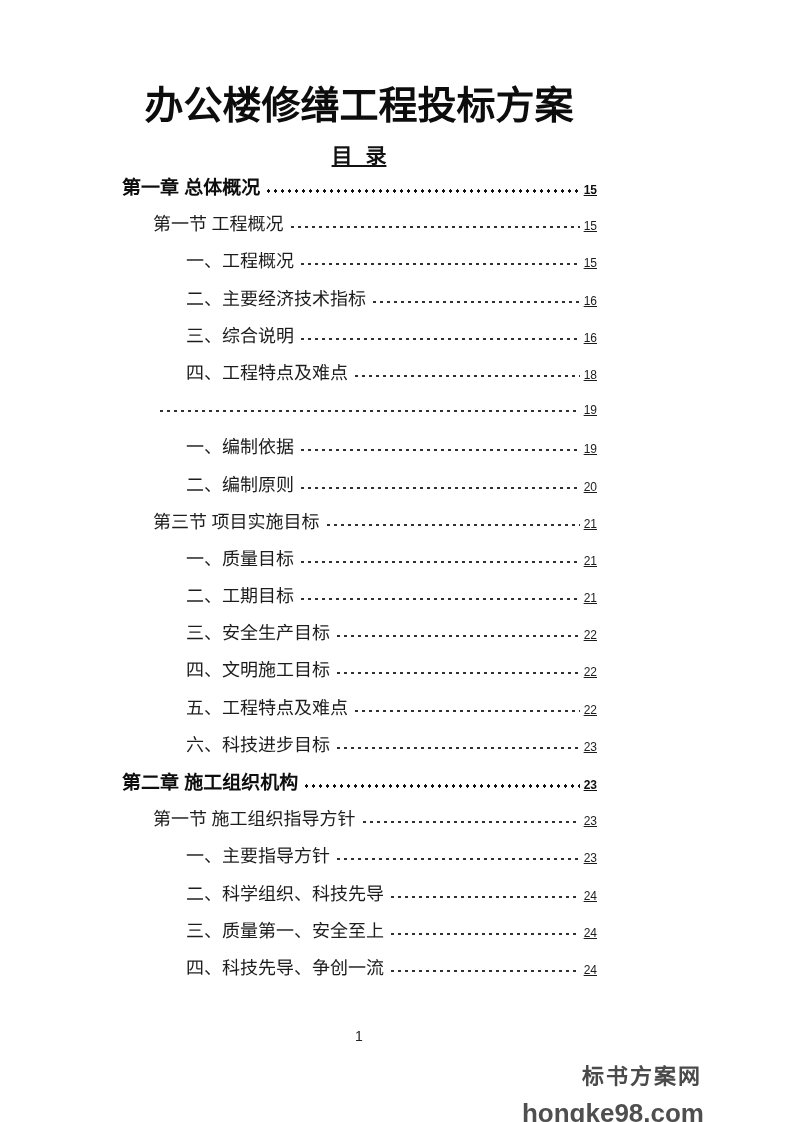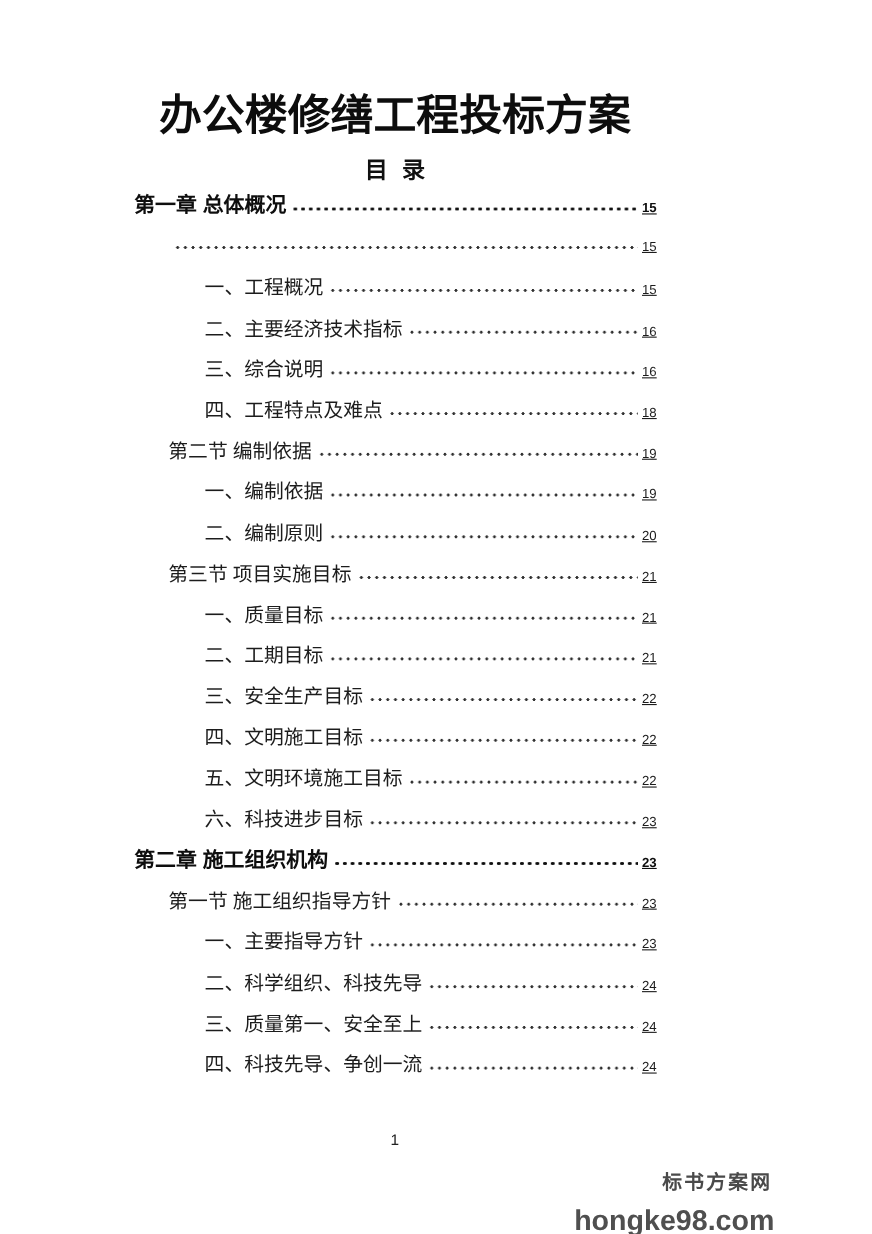--- a/index.html
+++ b/index.html
@@ -23,20 +23,21 @@
     font-family: "Liberation Sans", sans-serif;
   }
   .toc-heading {
     margin: 17px 0 0 0;
     text-align: center;
     font-size: 21px;
     line-height: 1.1;
     font-weight: bold;
     color: #111111;
     word-spacing: 7px;
+    text-decoration: underline;
   }
   .toc-list {
     margin: 2px 121px 0 121px; 
   }
   .toc-row {
     display: flex;
     align-items: baseline;
     height: 37.2px;
     line-height: 37.2px;
     font-size: 18px;
@@ -84,21 +85,21 @@
     color: #222222;
   }
   .watermark {
     position: absolute;
     right: 14px;
     top: 1066px;
     text-align: right;
     line-height: 1;
   }
   .watermark .wm-cn {
-    font-size: 18px;
+    font-size: 22px;
     font-weight: bold;
     letter-spacing: 2px;
     color: #4a4a4a;
     margin: 0 2px 3px 0;
   }
   .watermark .wm-url {
     font-size: 26px;
     font-weight: bold;
     color: #4f4f4f;
     font-family: "Liberation Sans", sans-serif;
@@ -115,20 +116,21 @@
 
   <div class="toc-list">
 
     <div class="toc-row lvl1">
       <span class="lbl">第一章 总体概况</span>
       <div class="leader"></div>
       <span class="pg">15</span>
     </div>
 
     <div class="toc-row lvl2">
+      <span class="lbl">第一节 工程概况</span>
       <div class="leader"></div>
       <span class="pg">15</span>
     </div>
 
     <div class="toc-row lvl3">
       <span class="lbl">一、工程概况</span>
       <div class="leader"></div>
       <span class="pg">15</span>
     </div>
 
@@ -144,21 +146,20 @@
       <span class="pg">16</span>
     </div>
 
     <div class="toc-row lvl3">
       <span class="lbl">四、工程特点及难点</span>
       <div class="leader"></div>
       <span class="pg">18</span>
     </div>
 
     <div class="toc-row lvl2">
-      <span class="lbl">第二节 编制依据</span>
       <div class="leader"></div>
       <span class="pg">19</span>
     </div>
 
     <div class="toc-row lvl3">
       <span class="lbl">一、编制依据</span>
       <div class="leader"></div>
       <span class="pg">19</span>
     </div>
 
@@ -192,21 +193,21 @@
       <span class="pg">22</span>
     </div>
 
     <div class="toc-row lvl3">
       <span class="lbl">四、文明施工目标</span>
       <div class="leader"></div>
       <span class="pg">22</span>
     </div>
 
     <div class="toc-row lvl3">
-      <span class="lbl">五、文明环境施工目标</span>
+      <span class="lbl">五、工程特点及难点</span>
       <div class="leader"></div>
       <span class="pg">22</span>
     </div>
 
     <div class="toc-row lvl3">
       <span class="lbl">六、科技进步目标</span>
       <div class="leader"></div>
       <span class="pg">23</span>
     </div>
 

